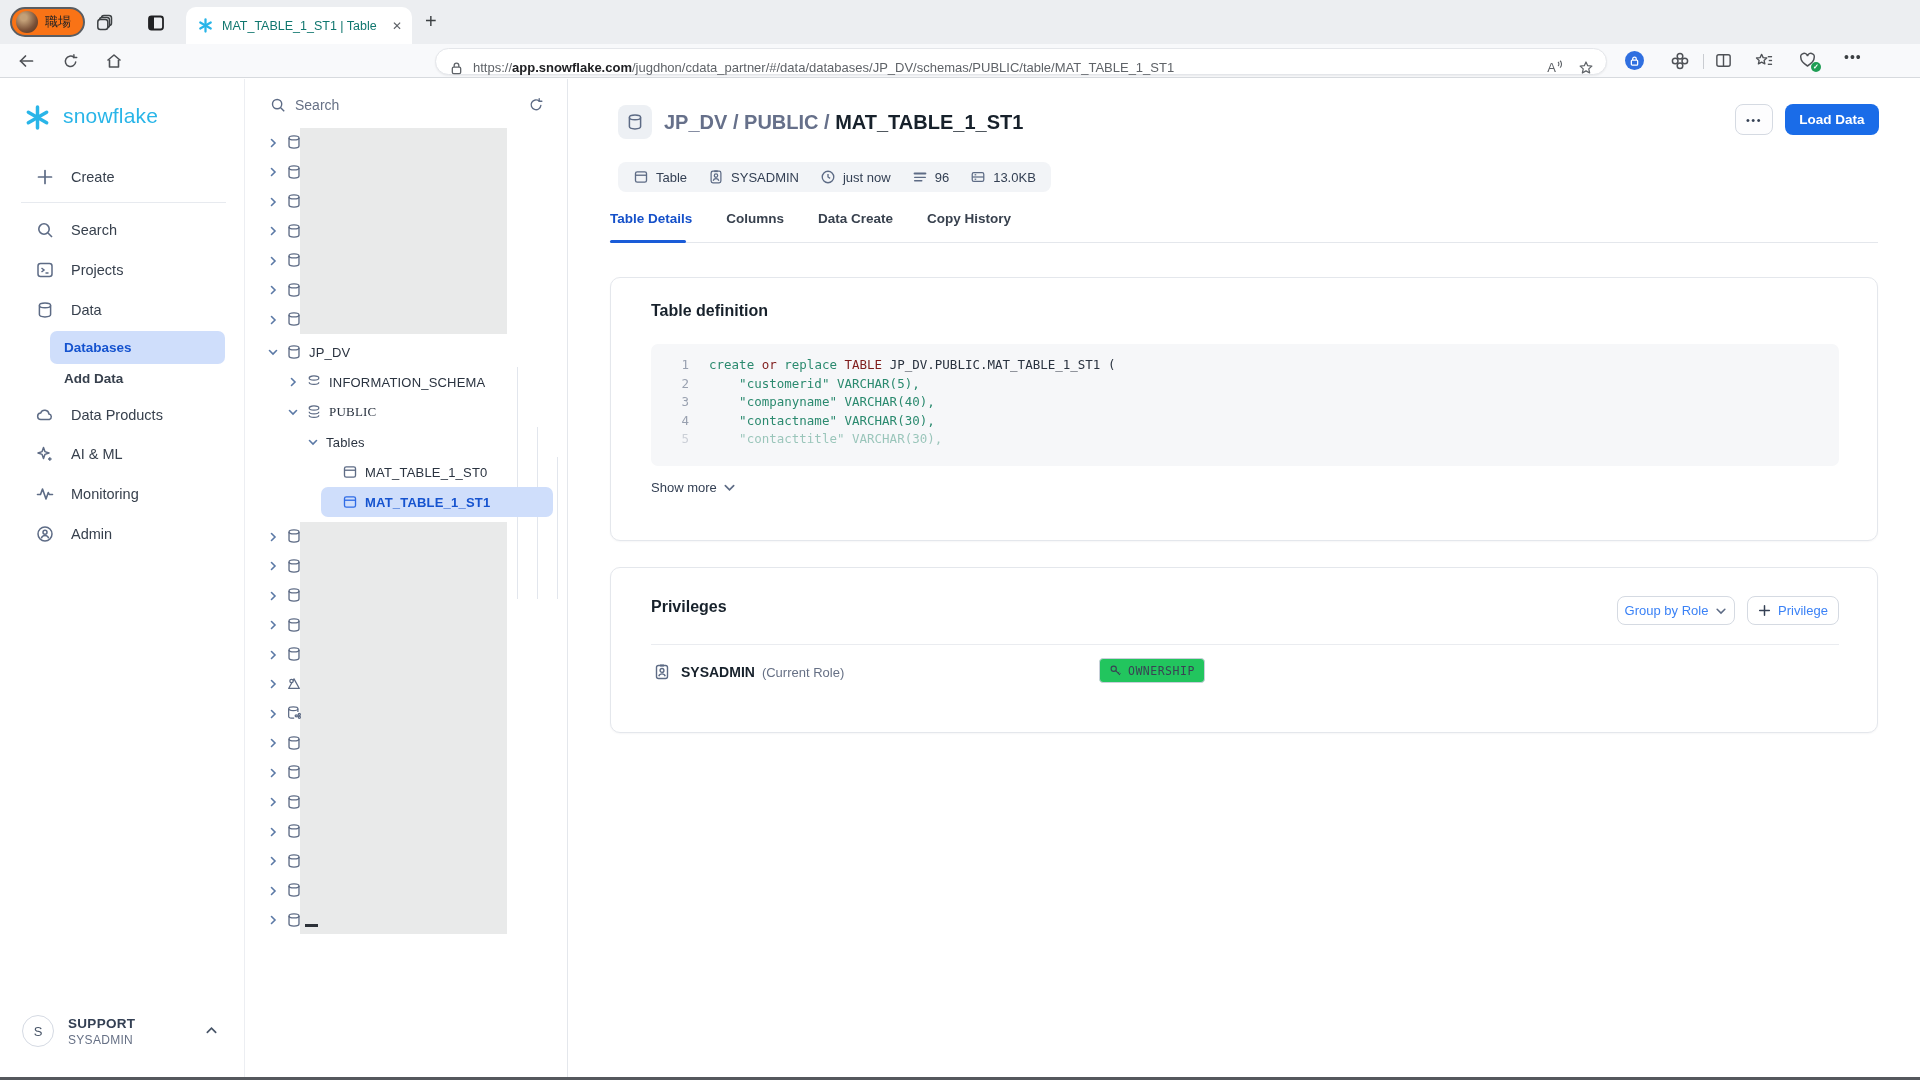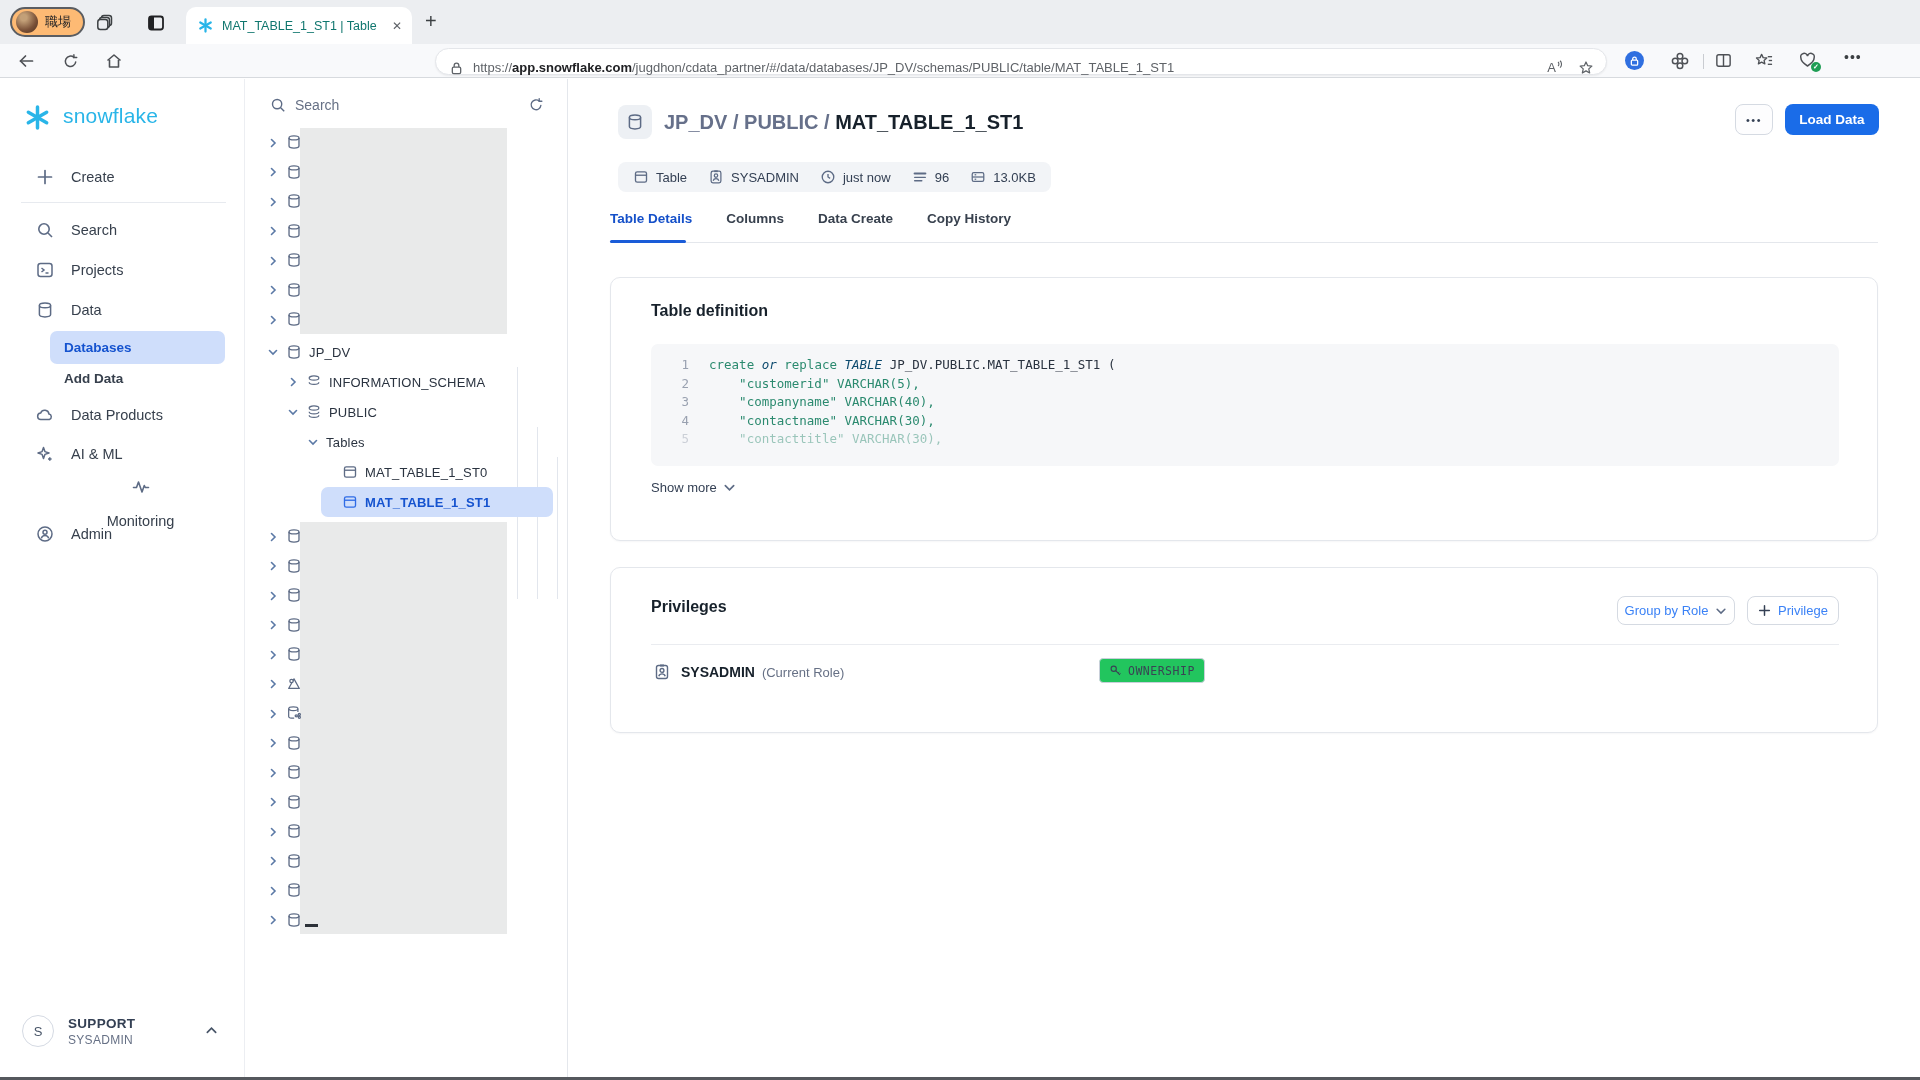--- a/index.html
+++ b/index.html
@@ -3,21 +3,21 @@
 <meta charset="utf-8">
 <style>
   * { margin:0; padding:0; box-sizing:border-box; }
   html,body { width:1920px; height:1080px; overflow:hidden; }
   body { font-family:"Liberation Sans", sans-serif; background:#fff; position:relative; color:#1d252c; }
   svg { display:block; }
 
   
   .tabstrip { position:absolute; left:0; top:0; width:1920px; height:44px; background:#eceef1; }
   .profile-pill { position:absolute; left:10px; top:7px; height:30px; border:2px solid #5a5d62; border-radius:16px;
-    display:flex; align-items:center; gap:7px; padding:0 12px 0 4px; background:#fdba74; }
+    display:flex; align-items:center; gap:7px; padding:0 12px 0 4px; background:#f97316; }
   .profile-avatar { width:22px; height:22px; border-radius:50%;
     background:radial-gradient(circle at 35% 30%, #c3a078 15%, #7a5138 60%, #4a2f1e); }
   .profile-label { font-size:13px; color:#202124; }
   .strip-icon { position:absolute; top:12px; width:22px; height:22px; color:#3c4043; }
   .tab { position:absolute; left:186px; top:7px; width:226px; height:37px; background:#fff;
     border-radius:10px 10px 0 0; display:flex; align-items:center; padding:0 10px 0 12px; gap:9px; }
   .tab-title { font-size:12.5px; color:#0f766e; flex:1; white-space:nowrap; overflow:hidden; }
   .tab-close { font-size:12px; color:#5f6368; cursor:default; }
   .newtab-btn { position:absolute; left:425px; top:10px; font-size:20px; color:#3c4043; line-height:22px; }
 
@@ -99,21 +99,21 @@
 
   .card { position:absolute; left:42px; width:1268px; background:#fff; border:1px solid #e4e7ec; border-radius:10px;
     box-shadow:0 1px 2px rgba(16,24,40,.04); }
   .card-title { position:absolute; left:40px; font-size:16px; font-weight:700; color:#17212b; }
 
   .codeblock { position:absolute; left:40px; top:66px; width:1188px; height:122px; background:#f6f7f9; border-radius:7px;
     overflow:hidden; padding:13px 0 0 18px; }
   .cline { height:18.5px; font-family:"DejaVu Sans Mono", monospace; font-size:12.5px; display:flex; }
   .cline span { white-space:pre; }
   .lnum { display:inline-block; width:20px; text-align:right; margin-right:20px; color:#99a1b0; flex:none; }
-  .cg { color:#2b8a6f; } .cb { color:#0c4a6e;font-style:italic; } .cd { color:#2a3340; }
+  .cg { color:#2b8a6f; } .cb { color:#7f1d1d; } .cd { color:#2a3340; }
   .cline.faded { opacity:.45; }
   .show-more { position:absolute; left:40px; top:202px; display:flex; align-items:center; gap:6px;
     font-size:13px; font-weight:500; color:#344054; }
   .show-more svg { color:#5d6b85; }
 
   .priv-btn { position:absolute; top:28px; height:29px; border:1px solid #d5dae2; border-radius:8px; background:#fff;
     display:flex; align-items:center; justify-content:center; gap:7px; font-size:13px; color:#3b82f6; }
   .priv-divider { position:absolute; left:40px; top:76px; width:1188px; height:1px; background:#eaecf0; }
   .priv-row { position:absolute; left:42px; top:90px; width:1190px; height:28px; display:flex; align-items:center; }
   .priv-role { font-size:14px; font-weight:600; color:#17212b; margin-left:10px; }
@@ -312,21 +312,21 @@
     <div class="nav-row" style="top:359px;">
       <span class="nav-ic">
         <svg width="18" height="18" viewBox="0 0 18 18" fill="none" stroke="currentColor" stroke-width="1.5" stroke-linejoin="round">
             <path d="M7.5 2.5 8.9 6.6 13 8 8.9 9.4 7.5 13.5 6.1 9.4 2 8l4.1-1.4z"></path>
             <line x1="13.8" y1="12.2" x2="13.8" y2="15.8"></line>
             <line x1="12" y1="14" x2="15.6" y2="14"></line>
           </svg>
       </span>
       <span class="lbl">AI &amp; ML</span>
     </div>
-    <div class="nav-row" style="top:399px;flex-direction:column;">
+    <div class="nav-row" style="top:399px;">
       <span class="nav-ic">
         <svg width="18" height="18" viewBox="0 0 18 18" fill="none" stroke="currentColor" stroke-width="1.6" stroke-linejoin="round" stroke-linecap="round">
             <path d="M1.5 9.5h3l2-5.5 3.5 10 2.3-6.5 1 2h3.2"></path>
           </svg>
       </span>
       <span class="lbl">Monitoring</span>
     </div>
     <div class="nav-row" style="top:439px;">
       <span class="nav-ic">
         <svg width="18" height="18" viewBox="0 0 18 18" fill="none" stroke="currentColor" stroke-width="1.5">
@@ -491,21 +491,21 @@
       <span class="ticon">
           <svg width="16" height="16" viewBox="0 0 18 18" fill="none" stroke="currentColor" stroke-width="1.4">
             <ellipse cx="9" cy="4.6" rx="5.4" ry="2.4"></ellipse>
             <path d="M3.6 9.4c0 1.3 2.4 2.4 5.4 2.4s5.4-1.1 5.4-2.4"></path>
             <path d="M3.6 13c0 1.3 2.4 2.4 5.4 2.4s5.4-1.1 5.4-2.4" opacity="0"></path>
             <path d="M3.6 9.2v3.9c0 1.3 2.4 2.4 5.4 2.4s5.4-1.1 5.4-2.4V9.2" opacity="0"></path>
           </svg>
         </span>
       <span class="tlabel">INFORMATION_SCHEMA</span>
     </div>
-    <div class="tnode" style="left:41px;top:318px;">
+    <div class="tnode" style="left:41px;top:318px;font-family:Liberation Serif, serif;">
       <span class="chev">
           <svg width="14" height="14" viewBox="0 0 14 14" fill="none" stroke="currentColor" stroke-width="1.6" stroke-linecap="round">
             <path d="M3.5 5.5 7 9l3.5-3.5"></path>
           </svg>
         </span>
       <span class="ticon">
           <svg width="16" height="16" viewBox="0 0 18 18" fill="none" stroke="currentColor" stroke-width="1.4">
             <ellipse cx="9" cy="4.6" rx="5.4" ry="2.4"></ellipse>
             <path d="M3.6 8.6c0 1.3 2.4 2.4 5.4 2.4s5.4-1.1 5.4-2.4"></path>
             <path d="M3.6 12.6c0 1.3 2.4 2.4 5.4 2.4s5.4-1.1 5.4-2.4"></path>

